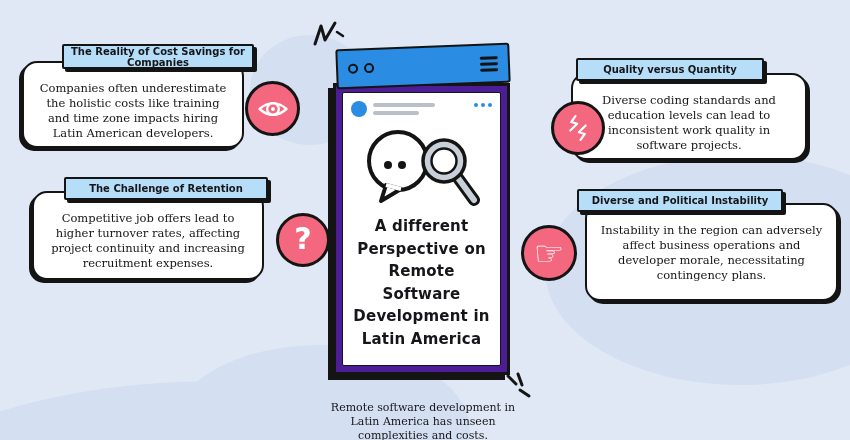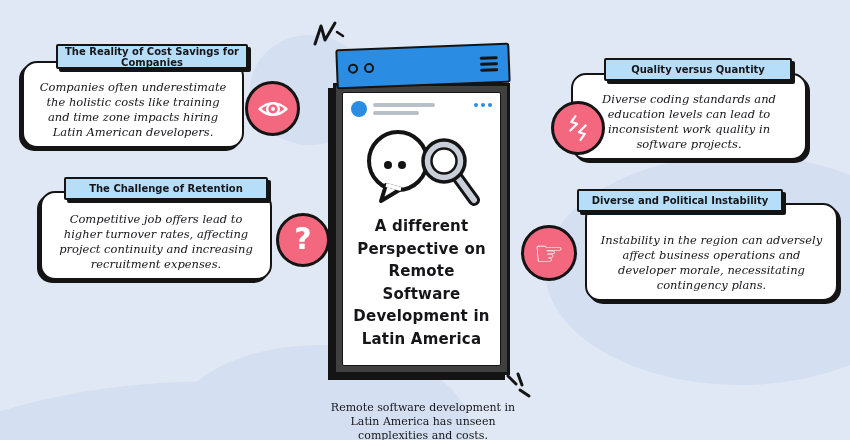--- a/index.html
+++ b/index.html
@@ -13,22 +13,22 @@
   .blob { position:absolute; background:#d4dff1; border-radius:50%; }
   .blob.b1 { left:-130px; top:385px; width:540px; height:190px; transform:rotate(-6deg); }
   .blob.b2 { left:170px; top:345px; width:300px; height:170px; }
   .blob.b3 { left:545px; top:155px; width:390px; height:230px; }
   .blob.b4 { left:250px; top:35px; width:120px; height:110px; }
 
   
   .co-body {
     position:absolute; background:#ffffff;
     border:2.5px solid #141414; border-radius:15px;
-    display:flex; align-items:flex-end; justify-content:center;
-    text-align:center; z-index:2;font-style:italic;
+    display:flex; align-items:flex-start; justify-content:center;
+    text-align:center; z-index:2;
   }
   .co-body p {
     font-family:"DejaVu Serif", serif;
     font-size:11.5px; line-height:1.3; font-weight:500;
     padding:10px 12px 6px 12px;
   }
   .co-header {
     position:absolute; background:#b6def8;
     border:2px solid #141414; border-radius:2px;
     box-shadow:3px 3px 0 #141414;
@@ -38,27 +38,27 @@
   }
   .co-icon {
     position:absolute; border-radius:50%;
     background:#f4687f; border:3px solid #141414;
     display:flex; align-items:center; justify-content:center;
     z-index:4; color:#ffffff;
   }
   .shadL { box-shadow:-3px 3px 0 #141414; }
   .shadR { box-shadow:3px 3px 0 #141414; }
 
-  .c1-h { left:56px;  top:44px;  width:192px; height:25px; }
+  .c1-h { left:62px;  top:44px;  width:192px; height:25px; }
   .c1-b { left:22px;  top:61px;  width:222px; height:87px; padding-top:8px; }
   .c1-i { left:245px; top:81px;  width:55px;  height:55px; }
   .c2-h { left:64px;  top:177px; width:204px; height:23px;text-align:right; }
-  .c2-b { left:40px;  top:191px; width:232px; height:89px; padding-top:8px; }
+  .c2-b { left:32px;  top:191px; width:232px; height:89px; padding-top:8px; }
   .c2-i { left:276px; top:213px; width:54px;  height:54px; }
-  .c3-h { left:604px; top:58px;  width:188px; height:23px; }
+  .c3-h { left:576px; top:58px;  width:188px; height:23px; }
   .c3-b { left:571px; top:73px;  width:236px; height:87px; padding-top:8px; }
   .c3-i { left:551px; top:101px; width:54px;  height:54px; }
   .c4-h { left:577px; top:189px; width:206px; height:23px; }
   .c4-b { left:585px; top:203px; width:253px; height:98px; padding-top:8px; }
   .c4-i { left:521px; top:225px; width:56px;  height:56px; }
 
   .glyph-q { font-size:30px; font-weight:bold; line-height:1; transform:translateY(-1px); }
   .glyph-hand { font-size:34px; line-height:1; }
 
   
@@ -67,21 +67,21 @@
     background:#2a8ce2; border:2.5px solid #141414; border-radius:3px;
     transform:rotate(-2.2deg); z-index:5;
     display:flex; align-items:center; padding:0 10px; gap:6px;
   }
   .win-dot { width:10px; height:10px; border-radius:50%; border:2px solid #141414; }
   .hamburger { margin-left:auto; display:flex; flex-direction:column; gap:3px; }
   .hamburger i { display:block; width:18px; height:3px; background:#141414; border-radius:2px; }
 
   .phone {
     position:absolute; left:333px; top:83px; width:177px; height:292px;
-    background:#404040; border:3px solid #141414;
+    background:#4c1d95; border:3px solid #141414;
     box-shadow:-5px 5px 0 #141414; z-index:4;
     padding:6px;
   }
   .card {
     width:100%; height:100%;
     border:1.5px solid #141414; border-radius:2px;
     background:#fff; overflow:hidden;
   }
   .card-head { display:flex; align-items:center; padding:8px 8px 4px 8px; gap:6px; }
   .avatar { width:16px; height:16px; border-radius:50%; background:#2a8ce2; flex:0 0 auto; }

